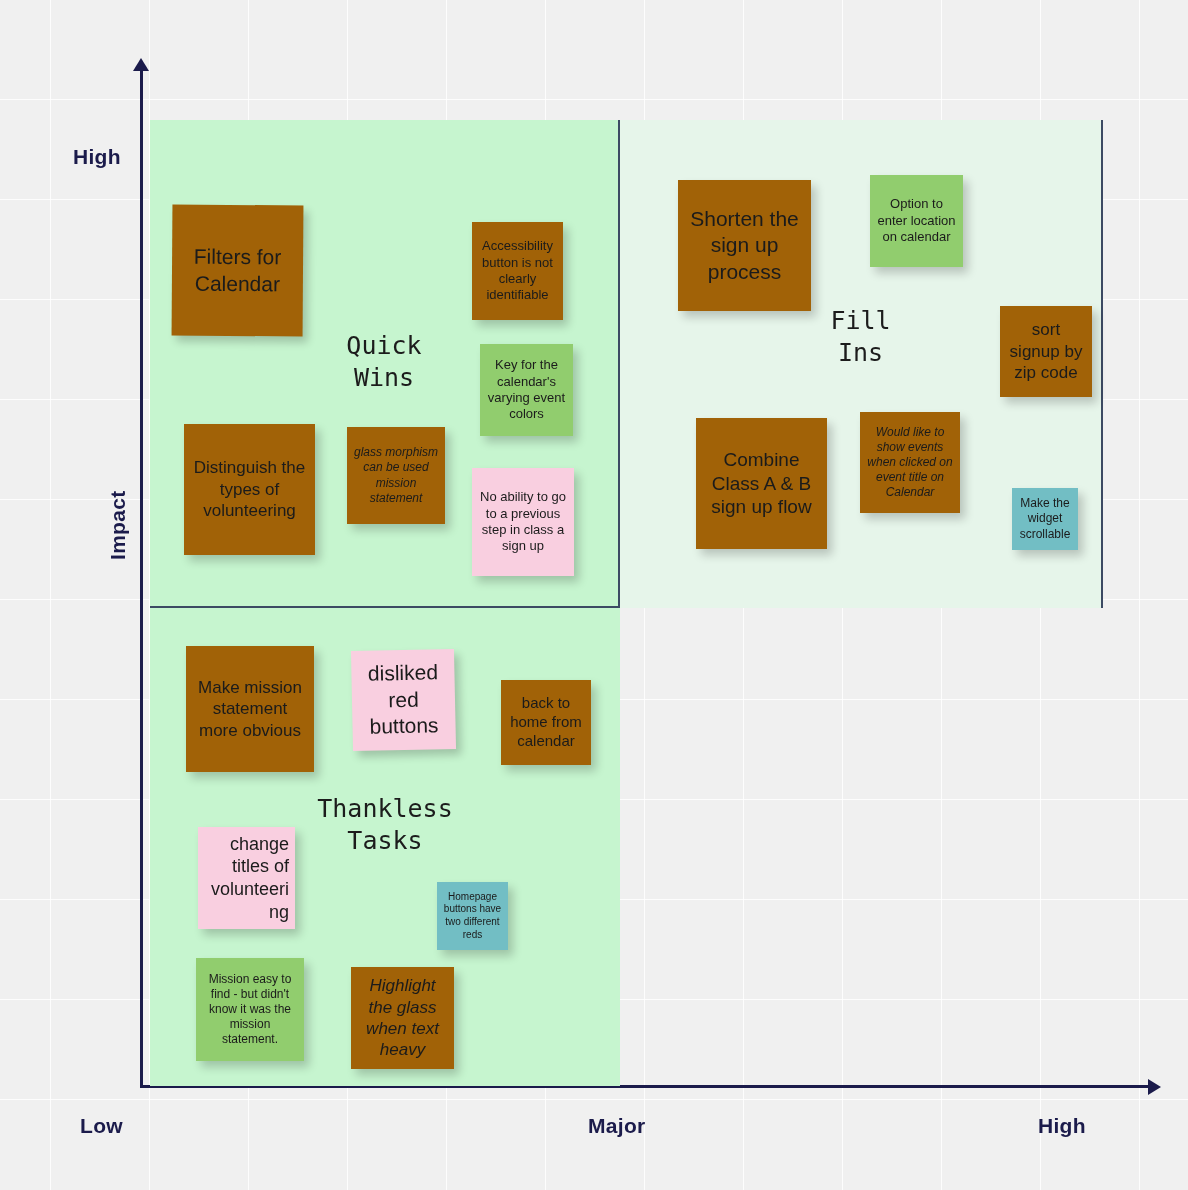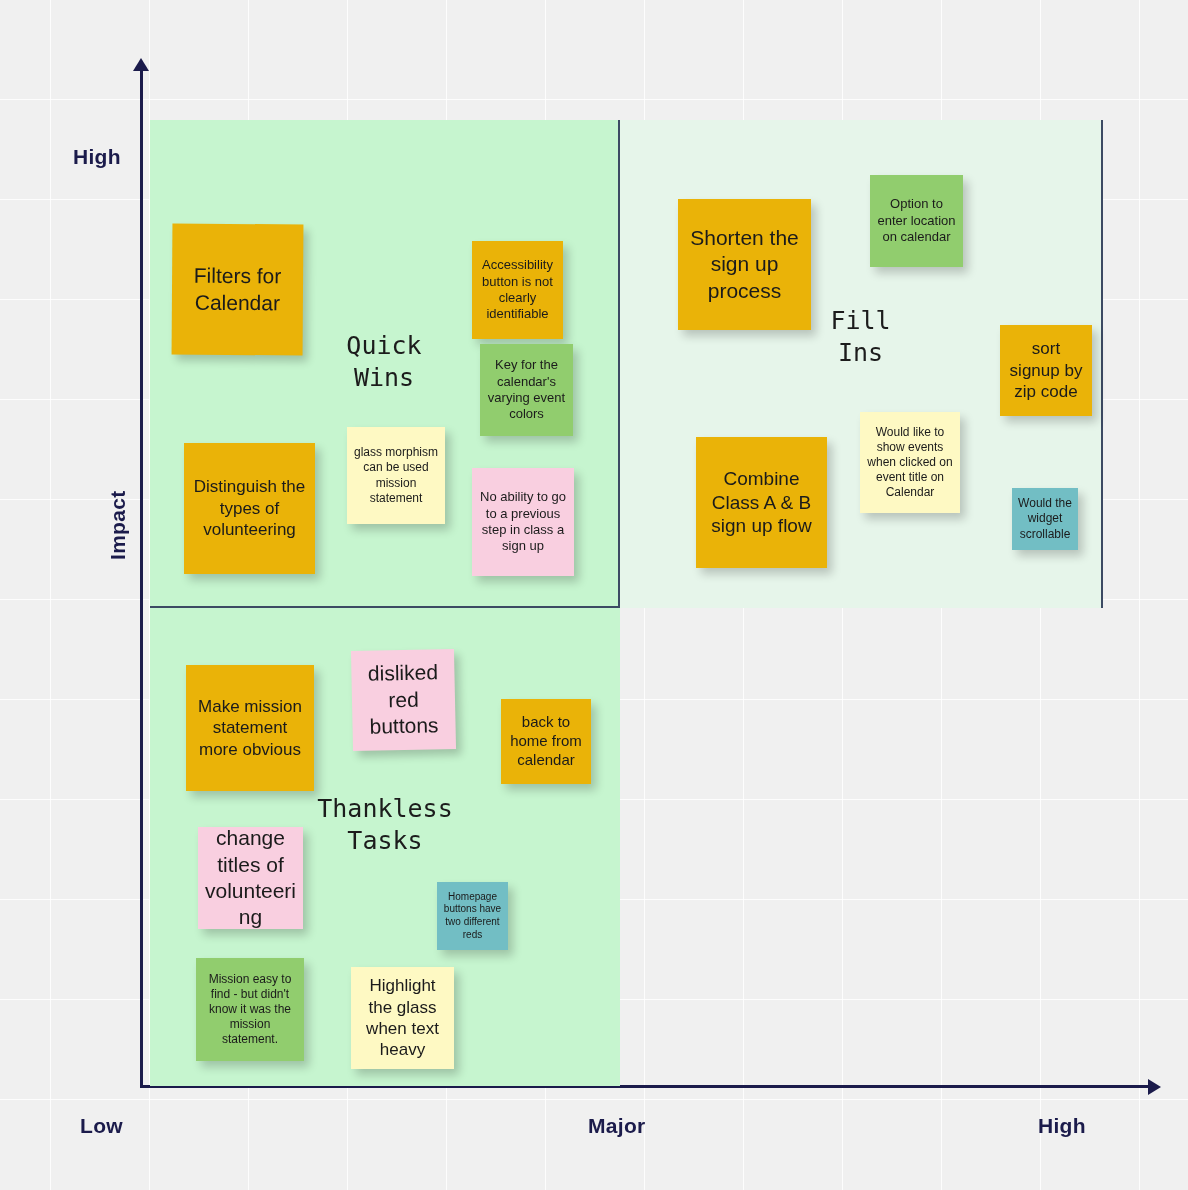--- a/index.html
+++ b/index.html
@@ -122,23 +122,23 @@
     text-align: center;
     padding: 6px;
     color: #1b1b1b;
     line-height: 1.26;
     box-shadow: 5px 6px 9px rgba(0,0,0,0.20);
     word-wrap: break-word;
   }
   .note-text { display: block; width: 100%; }
 
   
-  .c-yellow { background: #eab308; margin-top: 19px; }
+  .c-yellow { background: #a16207; }
   .c-pink   { background: #f9cfe0; }
-  .c-red    { background: #fef9c3; }
+  .c-red    { background: #a16207; font-style: italic; }
   .c-green  { background: #91cd6e; }
   .c-blue   { background: #72bec4; }
 </style>
 </head>
 <body>
 
 <div id="page-grid"></div>
 
 <div id="axis-y"></div>
 <div id="axis-y-head"></div>
@@ -194,32 +194,32 @@
     <div class="note c-yellow" style="left: 1000px; top: 306px; width: 92px; height: 91px; font-size: 17px;">
       <span class="note-text">sort signup by zip code</span>
     </div>
     <div class="note c-yellow" style="left: 696px; top: 418px; width: 131px; height: 131px; font-size: 19px;">
       <span class="note-text">Combine Class A &amp; B sign up flow</span>
     </div>
     <div class="note c-red" style="left: 860px; top: 412px; width: 100px; height: 101px; font-size: 12px;">
       <span class="note-text">Would like to show events when clicked on event title on Calendar</span>
     </div>
     <div class="note c-blue" style="left: 1012px; top: 488px; width: 66px; height: 62px; font-size: 12px;">
-      <span class="note-text">Would the widget scrollable</span>
+      <span class="note-text">Make the widget scrollable</span>
     </div>
     <div class="note c-yellow" style="left: 186px; top: 646px; width: 128px; height: 126px; font-size: 17px;">
       <span class="note-text">Make mission statement more obvious</span>
     </div>
     <div class="note c-pink" style="left: 352px; top: 650px; width: 103px; height: 100px; font-size: 21px; transform: rotate(-1.2deg);">
       <span class="note-text">disliked red buttons</span>
     </div>
     <div class="note c-yellow" style="left: 501px; top: 680px; width: 90px; height: 85px; font-size: 15px;">
       <span class="note-text">back to home from calendar</span>
     </div>
-    <div class="note c-pink" style="left: 198px; top: 827px; width: 105px; height: 102px; font-size: 21px;">
+    <div class="note c-pink" style="left: 198px; top: 827px; width: 97px; height: 102px; font-size: 18px; text-align: right;">
       <span class="note-text">change titles of volunteering</span>
     </div>
     <div class="note c-blue" style="left: 437px; top: 882px; width: 71px; height: 68px; font-size: 10px;">
       <span class="note-text">Homepage buttons have two different reds</span>
     </div>
     <div class="note c-green" style="left: 196px; top: 958px; width: 108px; height: 103px; font-size: 12px;">
       <span class="note-text">Mission easy to find - but didn't know it was the mission statement.</span>
     </div>
     <div class="note c-red" style="left: 351px; top: 967px; width: 103px; height: 102px; font-size: 17px;">
       <span class="note-text">Highlight the glass when text heavy</span>

